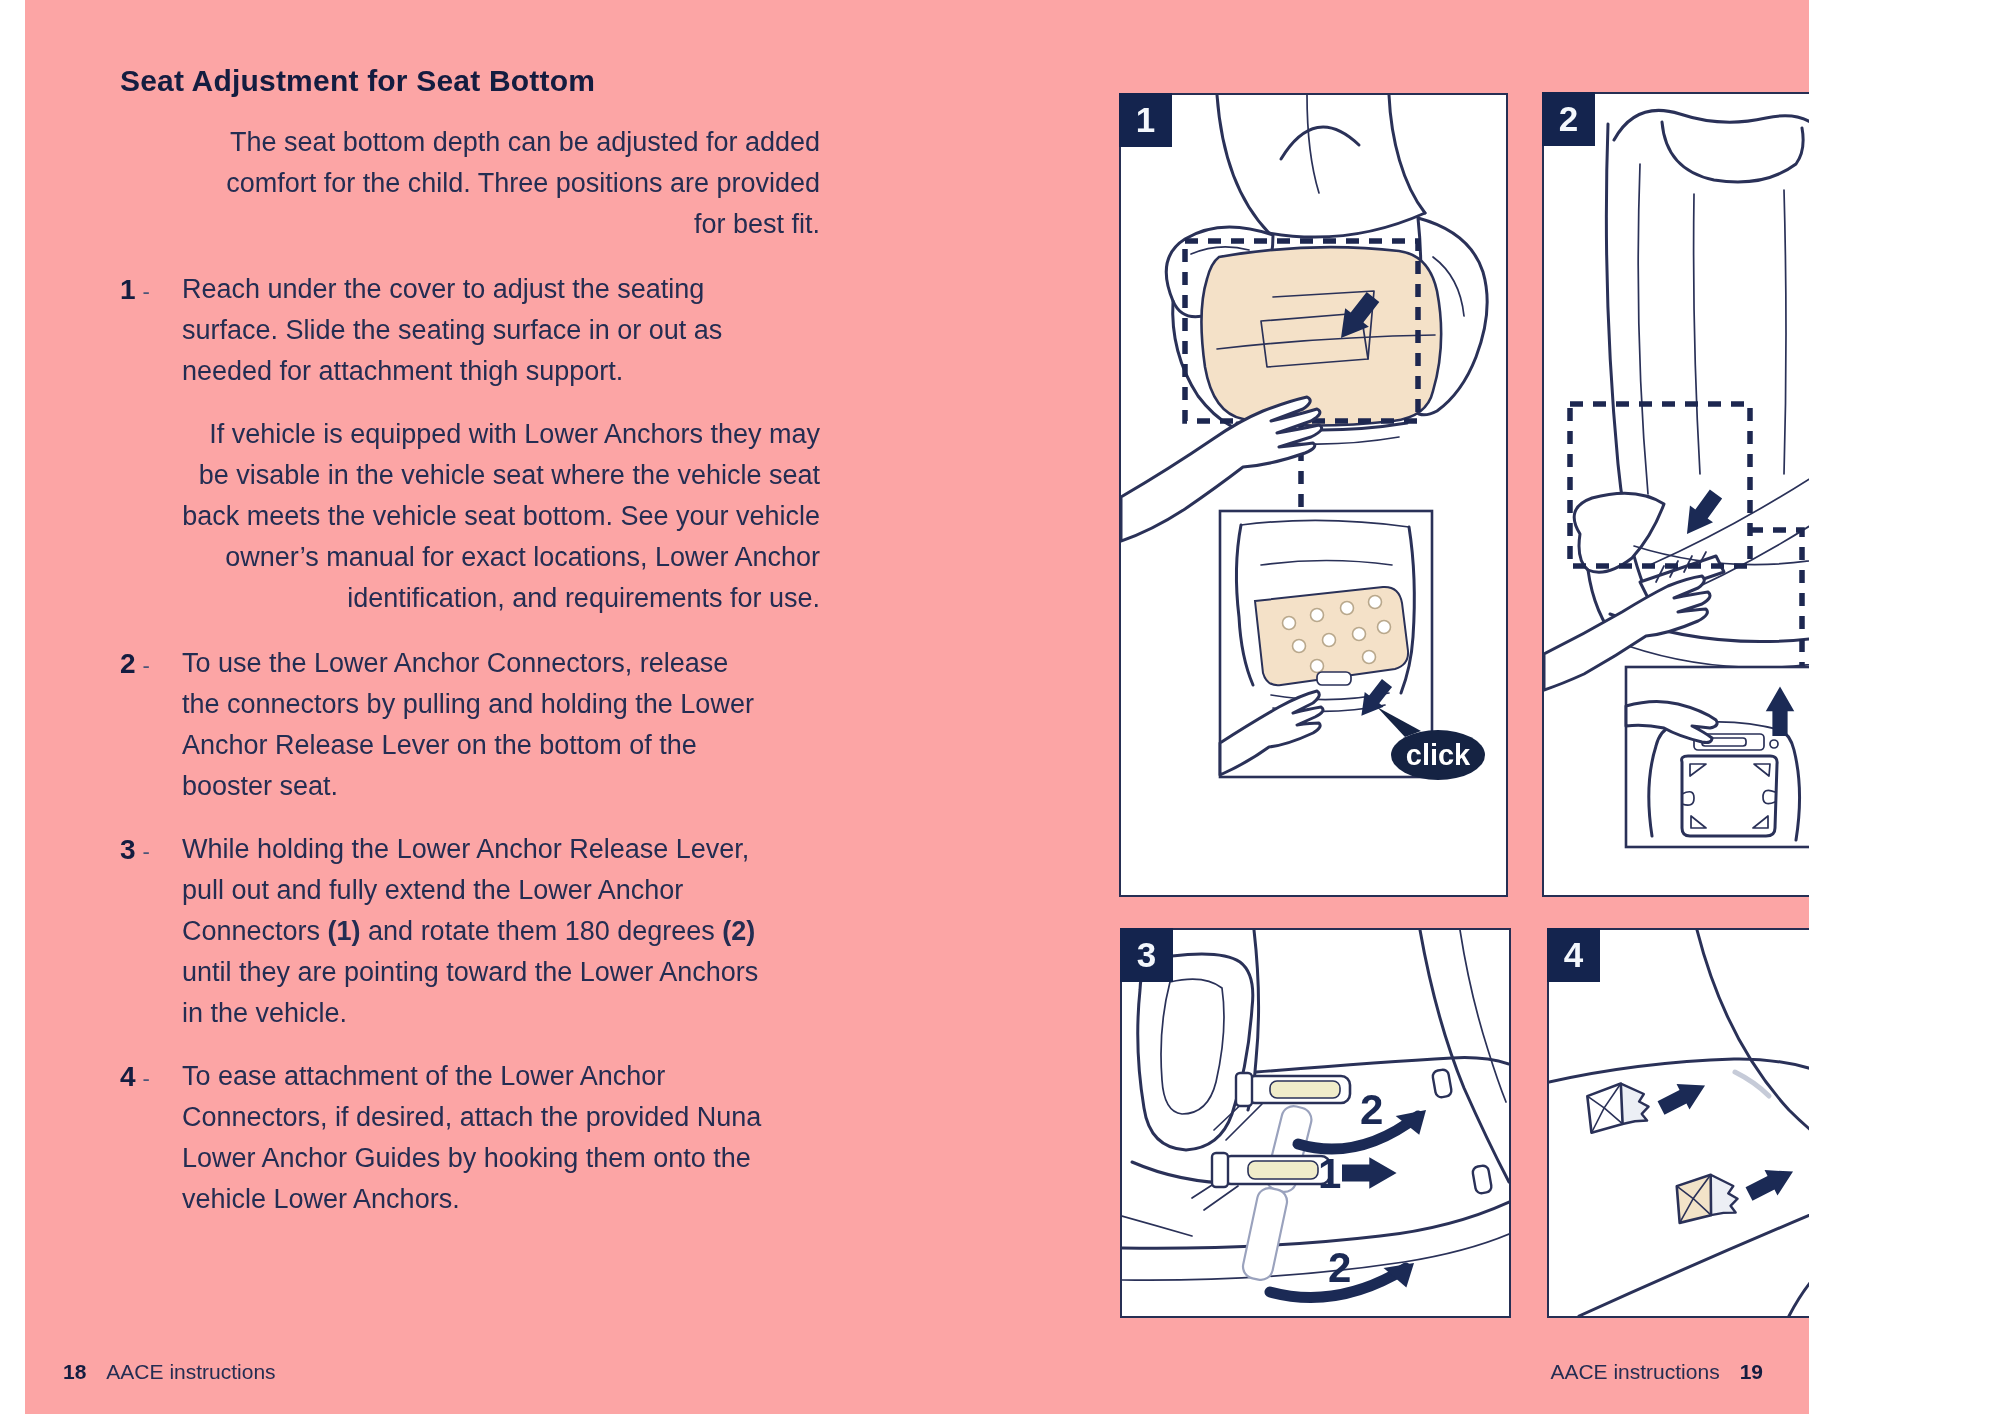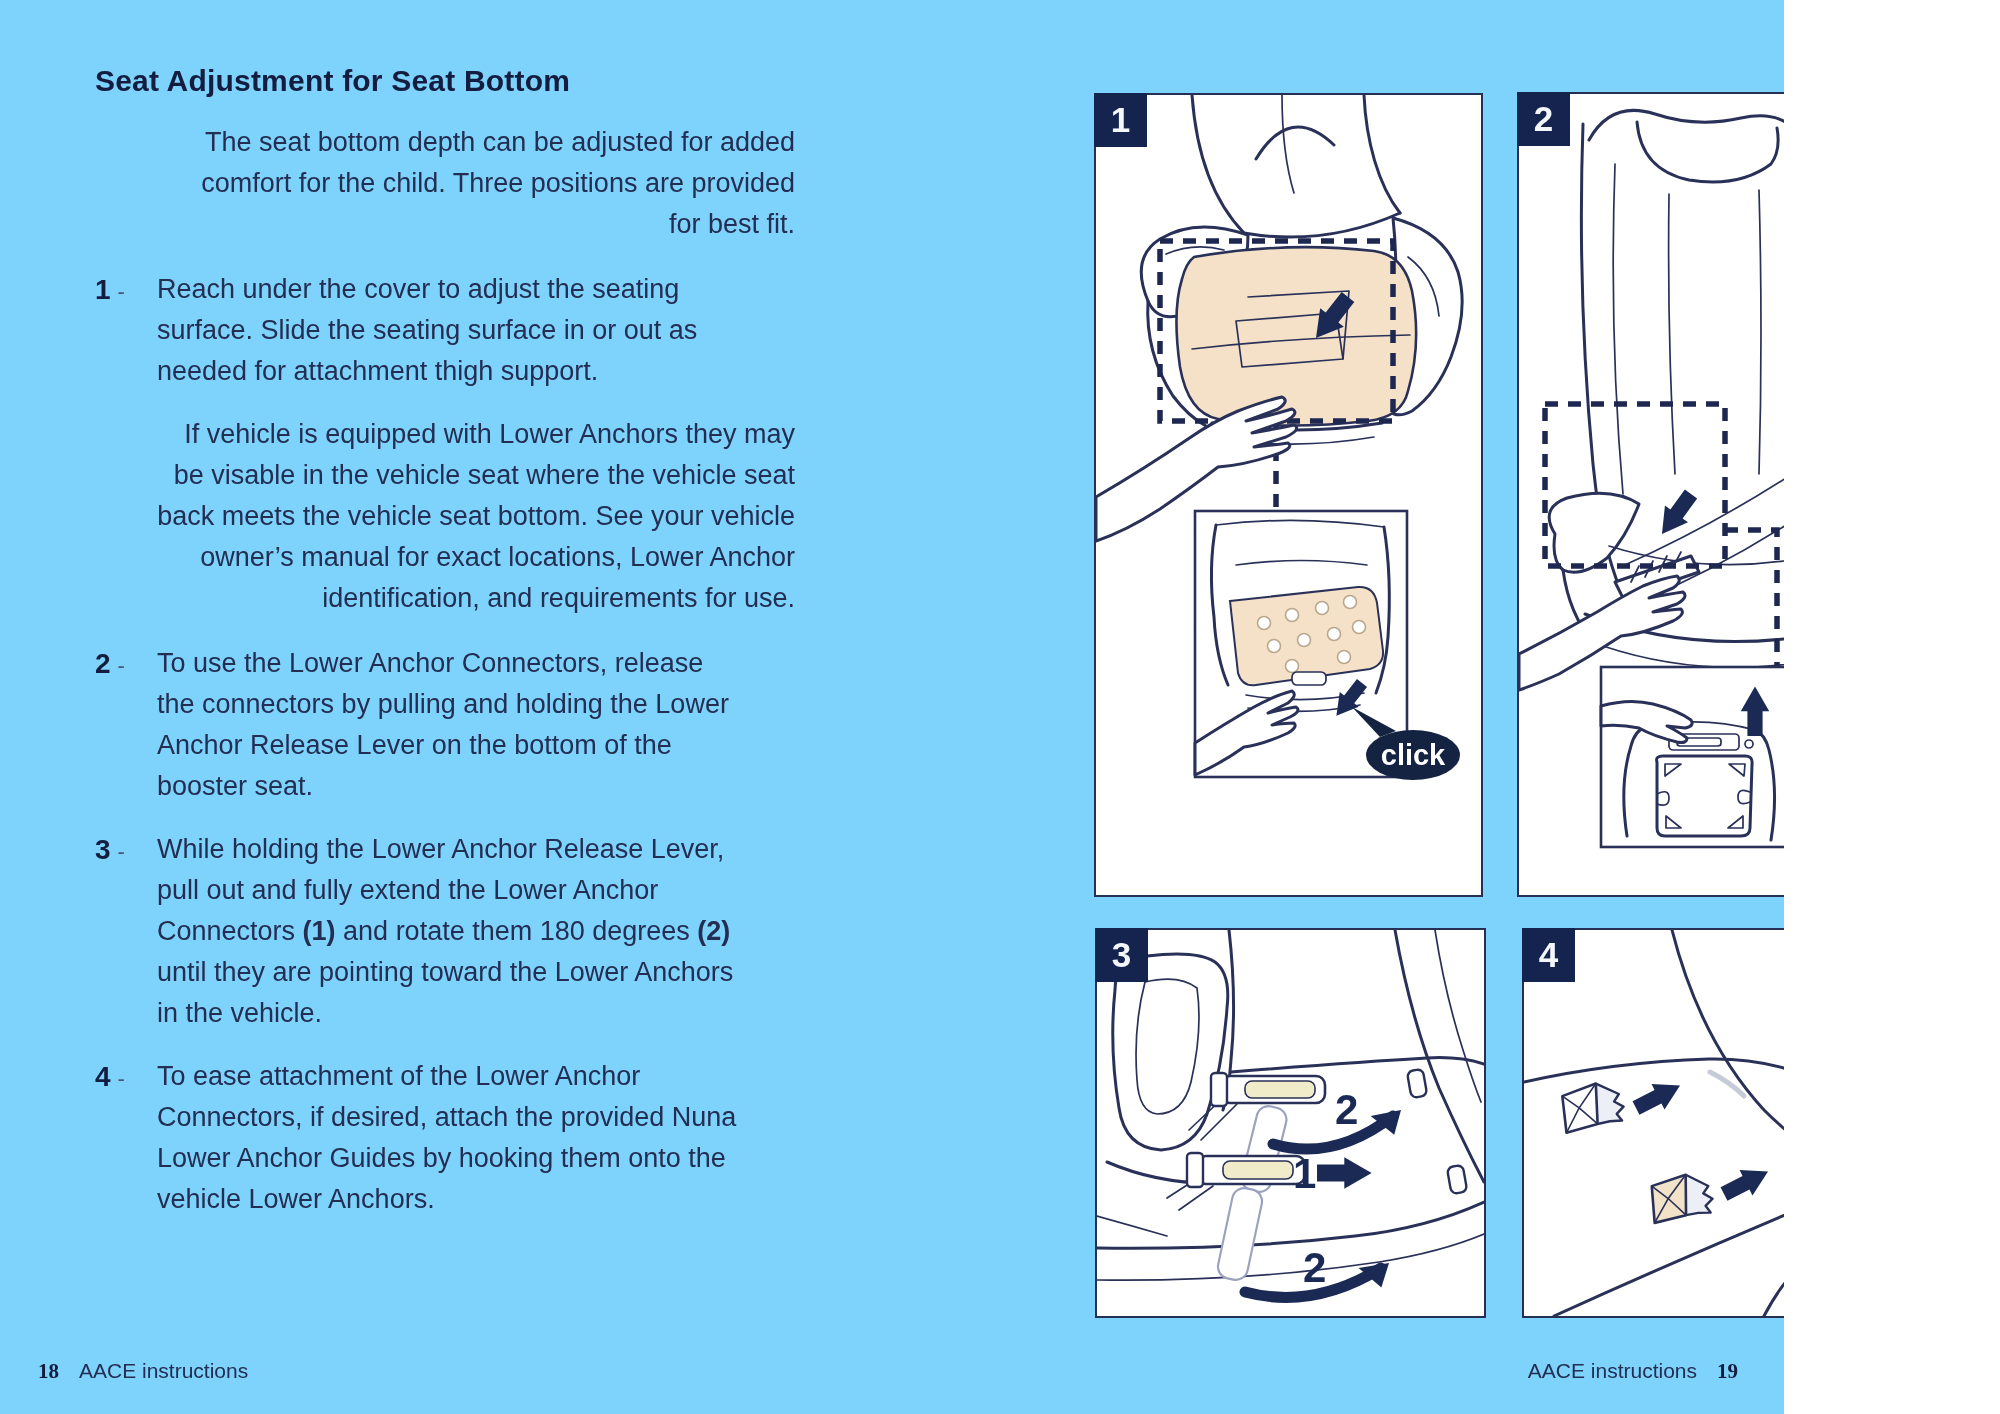--- a/index.html
+++ b/index.html
@@ -1,30 +1,30 @@
 <!DOCTYPE html>
 <html><head>
 <meta charset="utf-8">
 <style>
   html,body{margin:0;padding:0;background:#fff;}
-  .page{position:relative;width:1784px;height:1414px;background:#7dd3fc;overflow:hidden;
-        font-family:"Liberation Sans",sans-serif;color:#242d52;}
+  .page{position:relative;width:1784px;height:1414px;background:#fca5a5;overflow:hidden;
+        font-family:"Liberation Sans",sans-serif;color:#242d52;margin-left:25px;}
   
   .textcol{position:absolute;left:95px;top:64px;width:700px;}
   .h{font-size:30px;font-weight:700;color:#141d40;margin:0 0 24px 0;letter-spacing:.2px;}
   .h2{margin-top:4px;}
   .para{font-size:27px;line-height:41px;margin:0 0 24px 0;white-space:pre-line;text-align:right;}
   .step{display:flex;margin:0 0 22px 0;}
   .numcol{flex:0 0 62px;font-size:28px;font-weight:700;color:#141d40;line-height:41px;white-space:nowrap;}
   .numcol .dash{font-weight:400;font-size:22px;color:#4a5578;margin-left:7px;}
   .stepbody{font-size:27px;line-height:41px;white-space:pre-line;}
   .stepbody b{font-weight:700;}
   
   .footer{position:absolute;bottom:30px;font-size:21px;color:#242d52;}
-  .footer .pg{font-weight:700;color:#141d40;font-family:Liberation Serif, serif;}
+  .footer .pg{font-weight:700;color:#141d40;}
   .footer-left{left:38px;}
   .footer-left .pg{margin-right:20px;}
   .footer-right{right:46px;}
   .footer-right .pg{margin-left:20px;}
   
   .panel{position:absolute;border:2px solid #262f54;background:#fff;box-sizing:border-box;}
   .panel svg{display:block;}
   .badge{position:absolute;top:-2px;left:-2px;width:53px;height:54px;background:#14244e;
          color:#f3f7fc;font-size:35px;font-weight:700;display:flex;align-items:center;justify-content:center;z-index:2;}
   #panel1{left:1094px;top:93px;width:389px;height:804px;}

